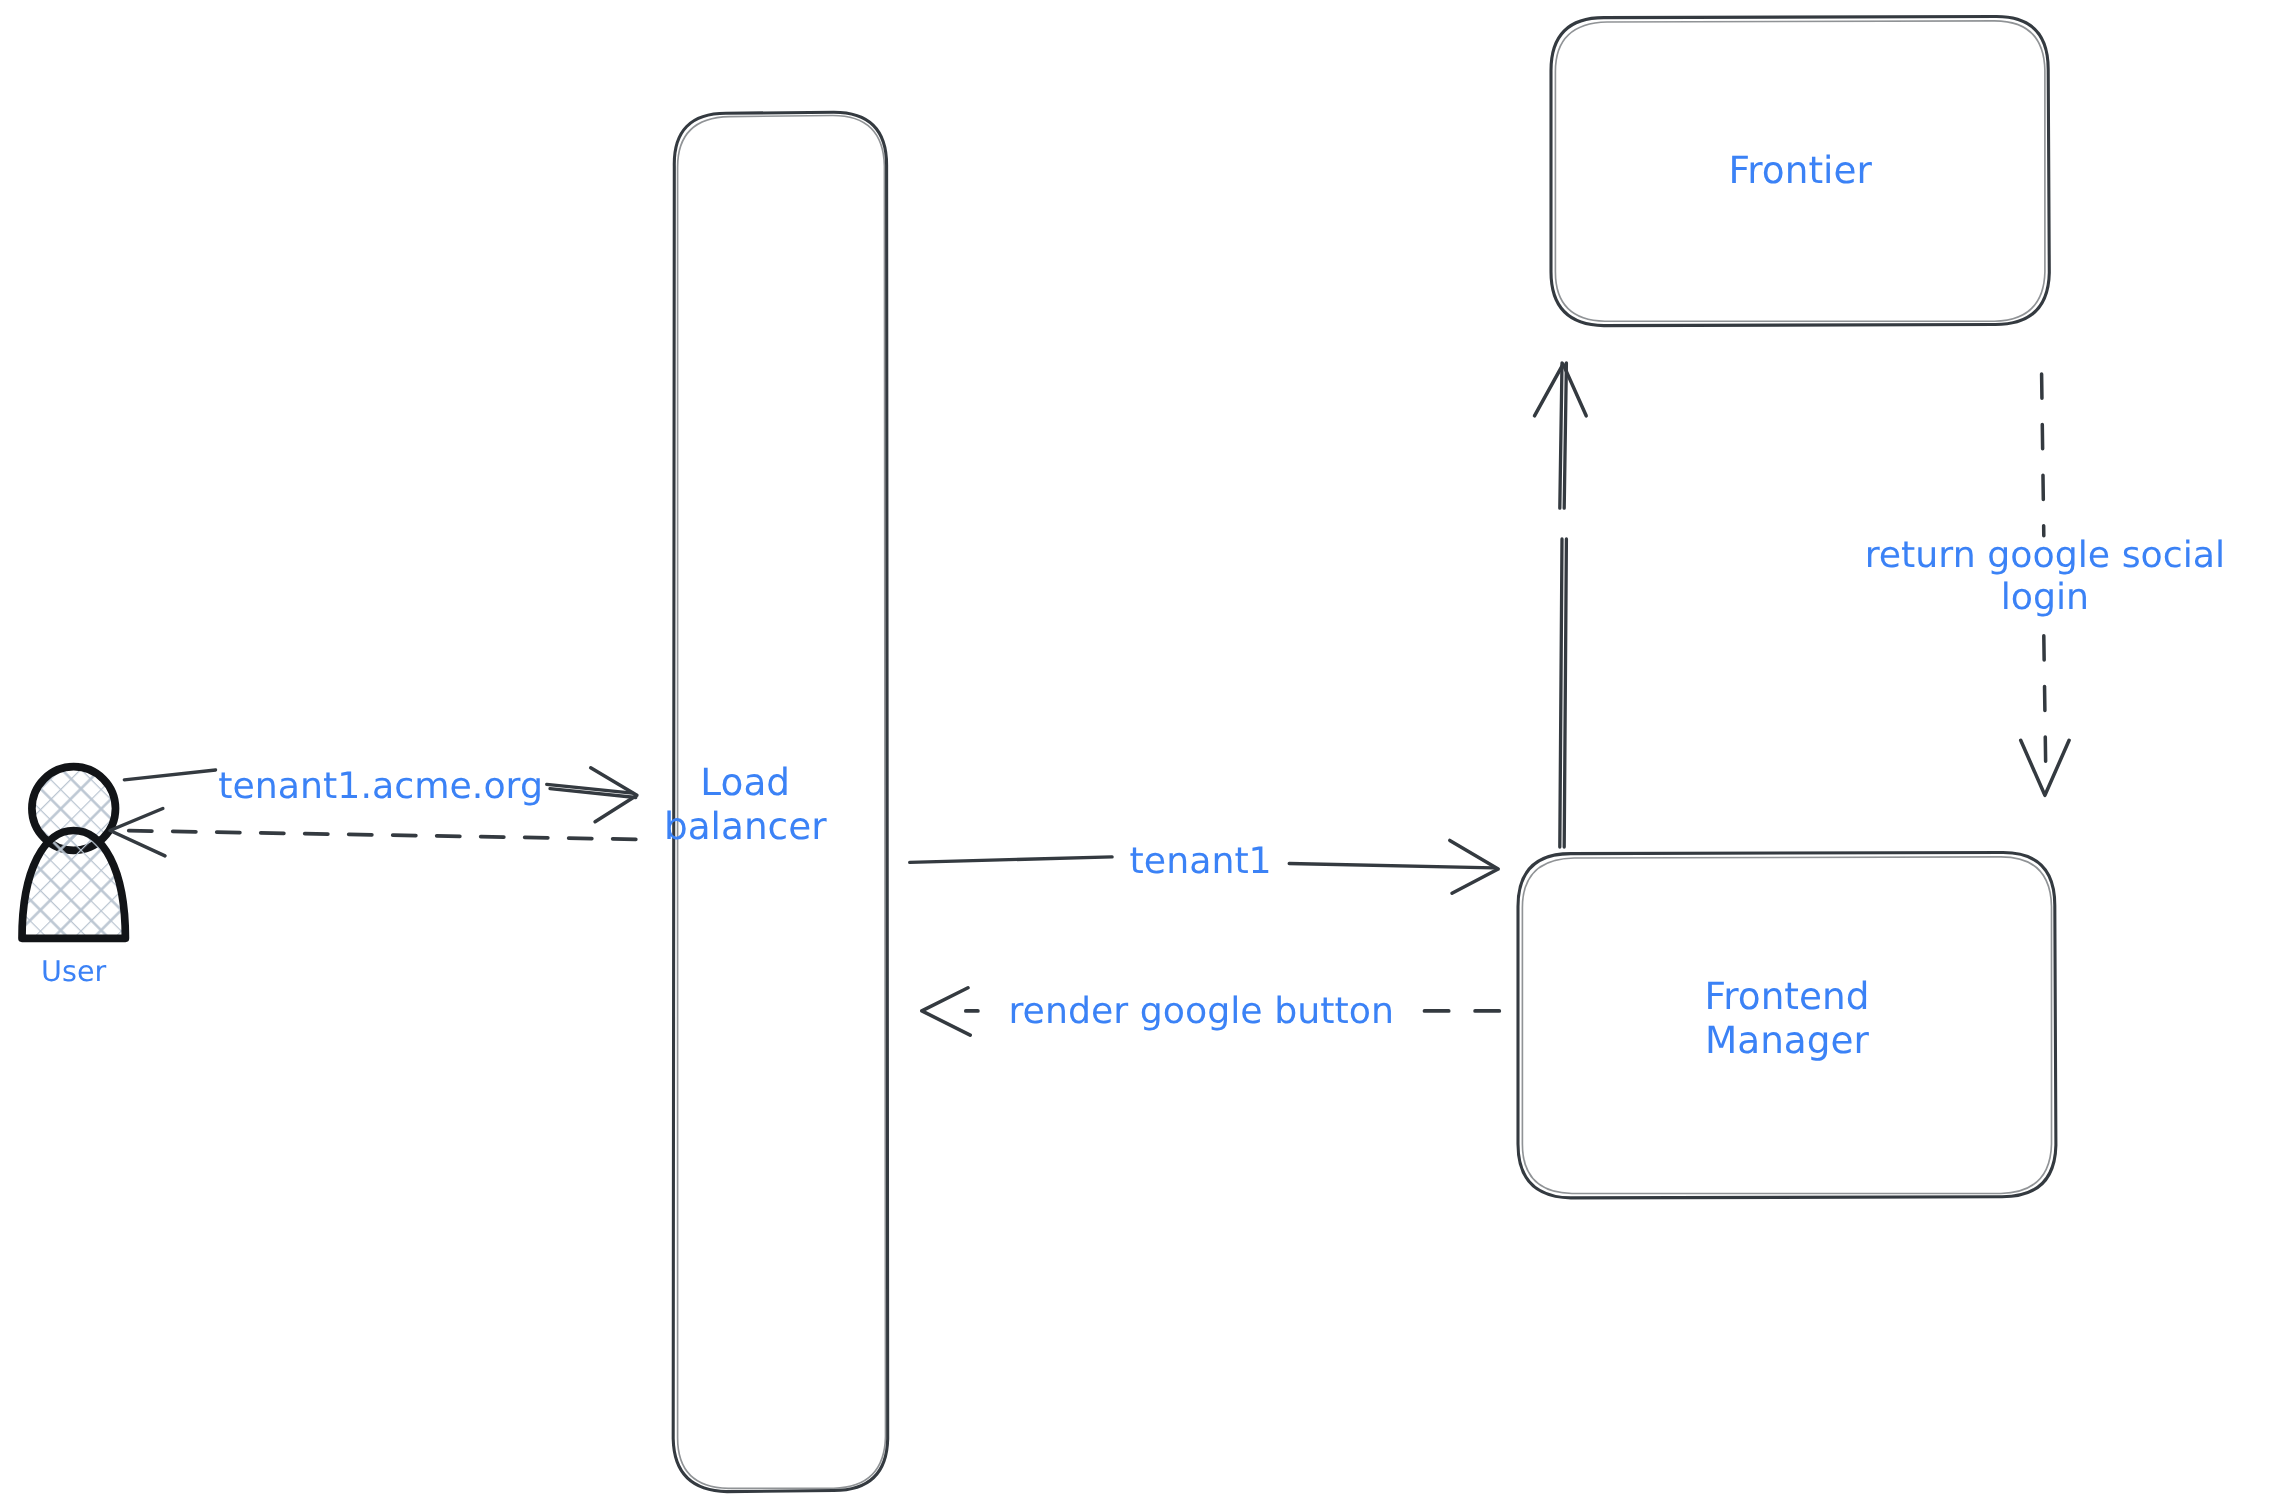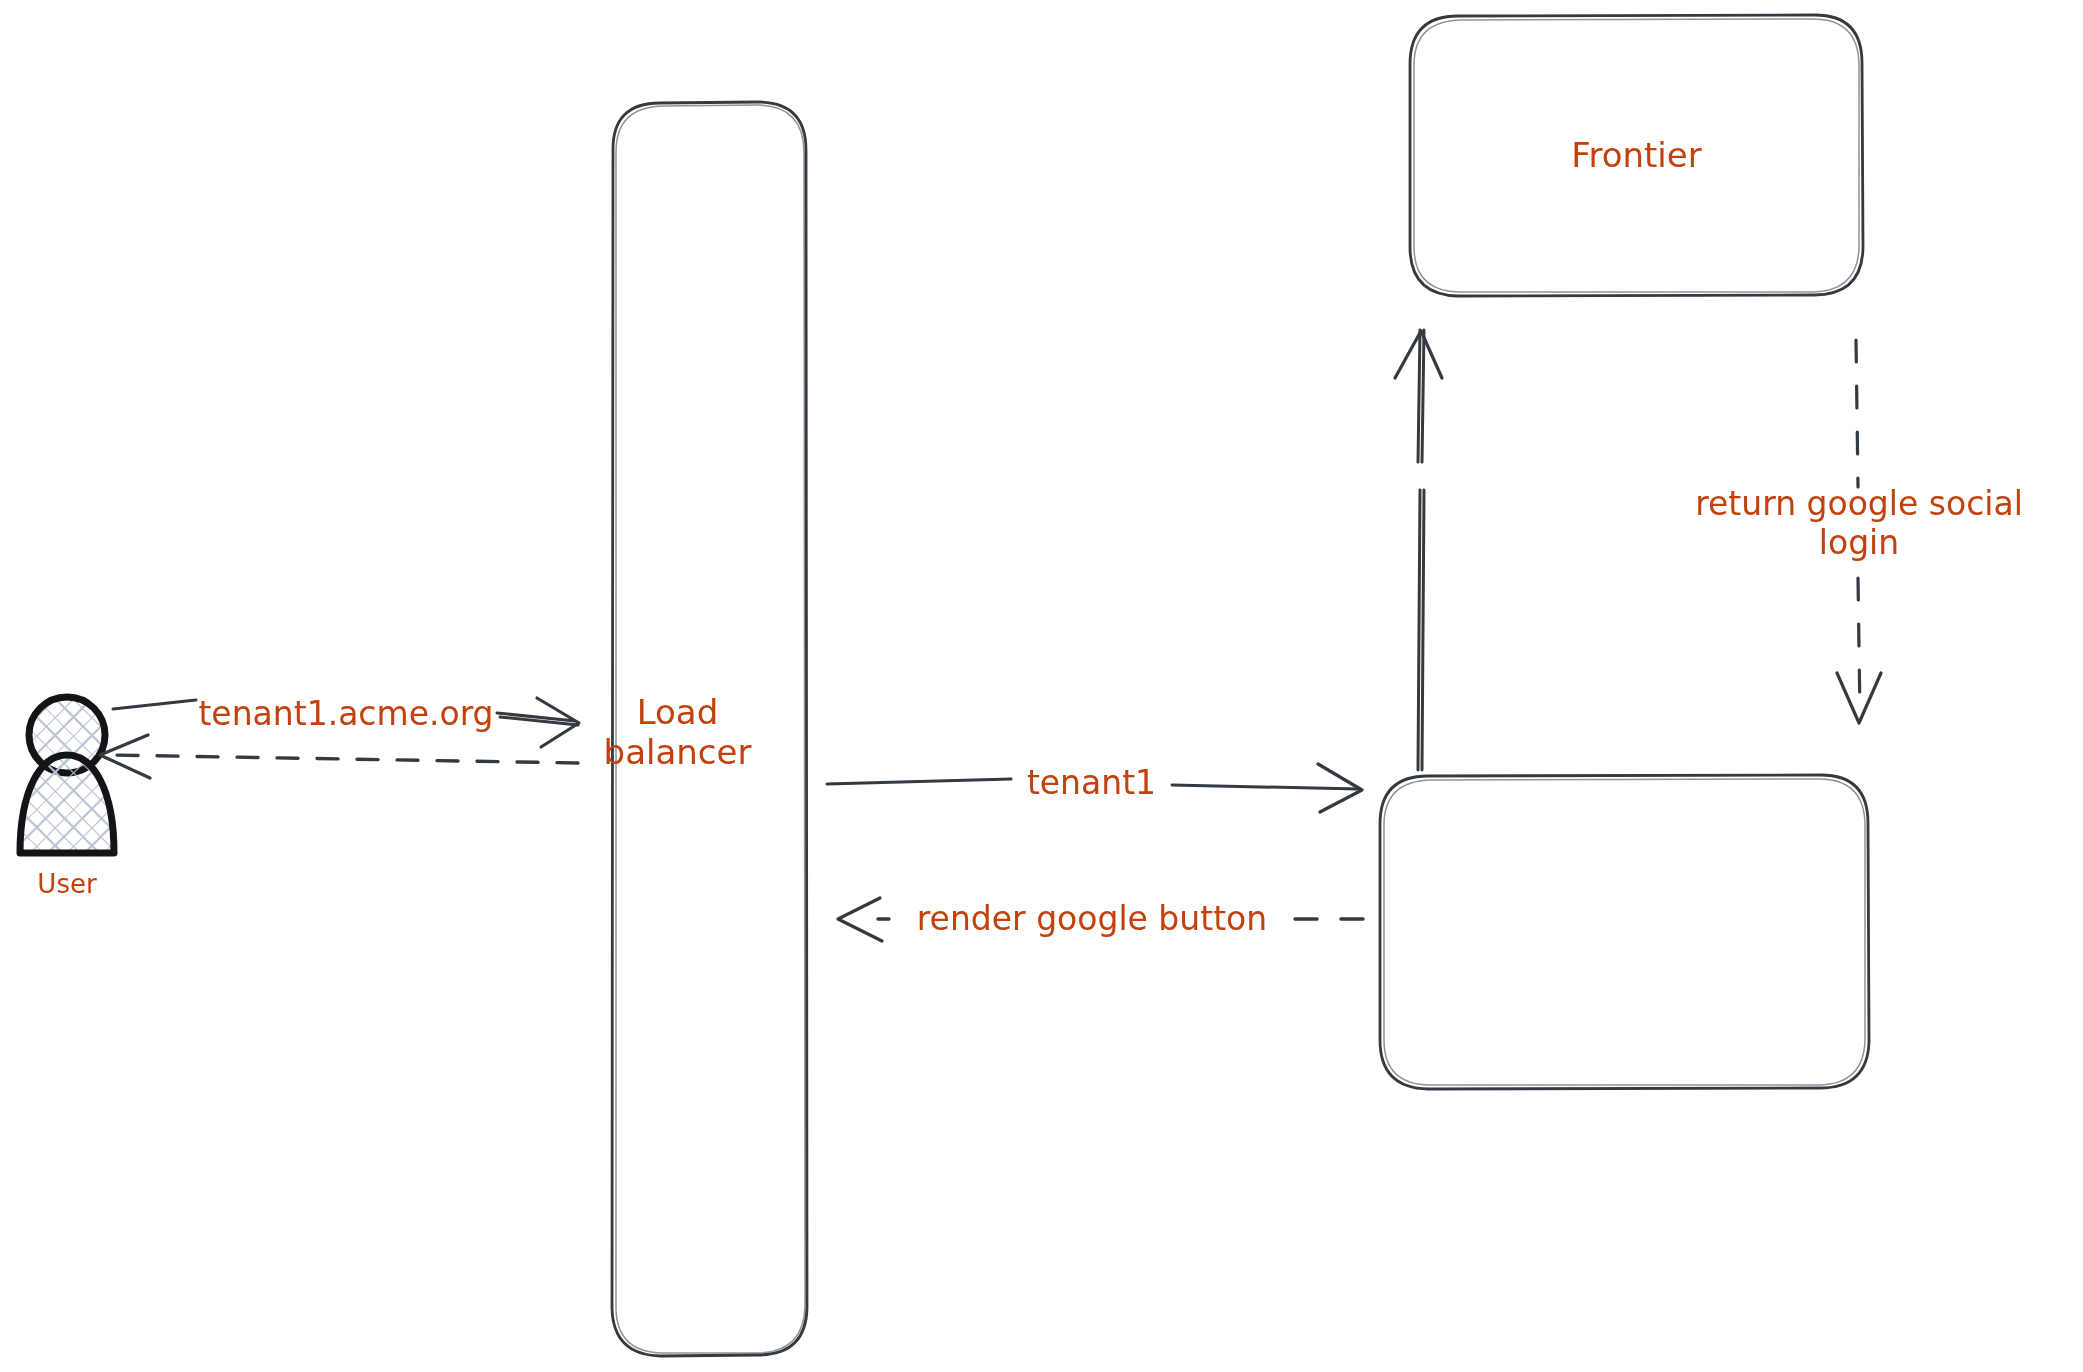--- a/index.html
+++ b/index.html
@@ -17,21 +17,21 @@
   }
   svg.layer {
     position: absolute;
     left: 0;
     top: 0;
     width: 2083px;
     height: 1372px;
   }
   .node-label, .edge-label, .actor-label {
     position: absolute;
-    color: #c2410c;
+    color: #3b82f6;
     font-family: "DejaVu Sans", sans-serif;
     text-align: center;
     line-height: 1.18;
     white-space: pre;
     pointer-events: none;
   }
   .node-label { font-size: 34px; }
   .edge-label { font-size: 33px; }
   .actor-label { font-size: 26px; }
   .stroke-main { stroke: #343a40; fill: none; stroke-linecap: round; stroke-linejoin: round; }
@@ -120,20 +120,22 @@
     </g>
   </svg>
 
   <div class="actor-label" style="left:0px; top:869px; width:134px;">User</div>
 
   <div class="node-label" style="left:580px; top:692px; width:195px;">Load
 balancer</div>
 
   <div class="node-label" style="left:1410px; top:135px; width:453px;">Frontier</div>
 
+  <div class="node-label" style="left:1380px; top:886px; width:489px;">Frontend
+Manager</div>
 
   <div class="edge-label" style="left:186px; top:695px; width:320px;">tenant1.acme.org</div>
 
   <div class="edge-label" style="left:1004px; top:764px; width:175px;">tenant1</div>
 
   <div class="edge-label" style="left:884px; top:900px; width:416px;">render google button</div>
 
 
   <div class="edge-label" style="left:1650px; top:485px; width:418px;">return google social
 login</div>

